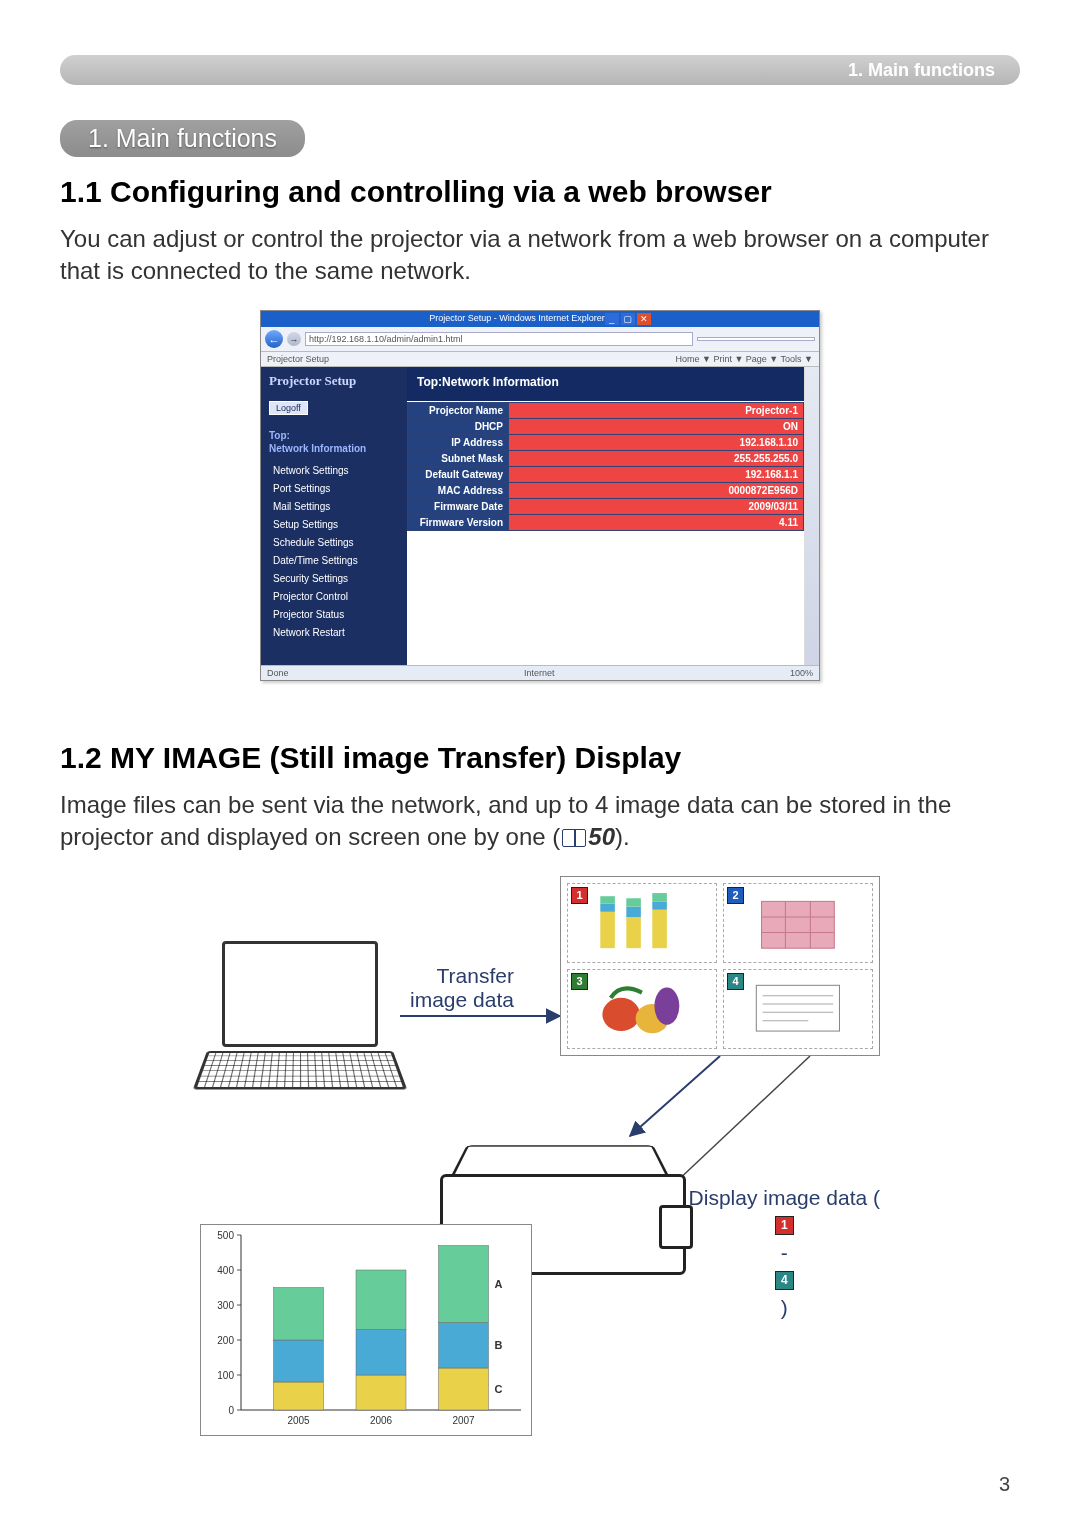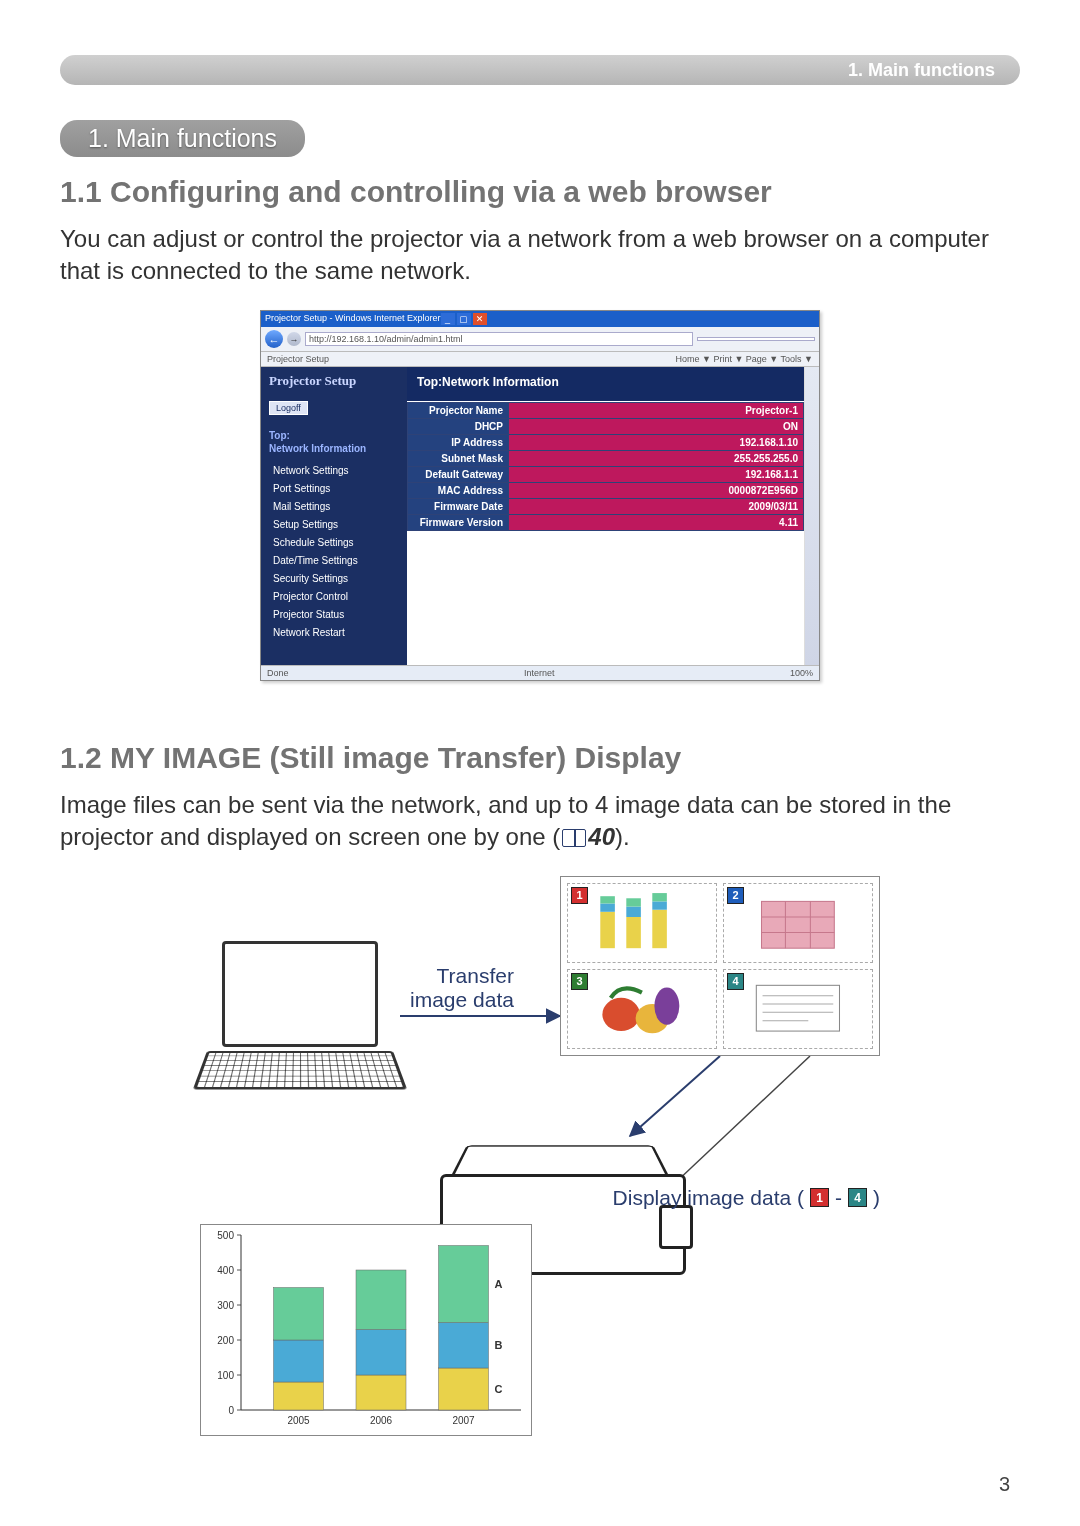--- a/index.html
+++ b/index.html
@@ -42,21 +42,21 @@
     font-size: 25px;
     padding: 4px 28px;
     border-radius: 17px;
     margin-bottom: 8px;
     text-shadow: 0 1px 2px rgba(0,0,0,.4);
   }
   .h2 {
     font-size: 30px;
     font-weight: bold;
     margin: 10px 0 14px 0;
-    color: #737373;
+    color: #000000;
   }
   .body-text {
     font-size: 24px;
     line-height: 1.35;
     color: #333;
     margin: 0 0 22px 0;
   }
   .page-ref {
     font-style: italic;
     font-weight: bold;
@@ -75,21 +75,21 @@
     border: 1px solid #888;
     font-size: 10px;
     box-shadow: 2px 2px 3px rgba(0,0,0,.2);
   }
   .titlebar {
     background: linear-gradient(to bottom,#1b5fc9,#1b5fc9);
     color: #fff;
     font-size: 9px;
     padding: 2px 4px;
     display: flex;
-    justify-content: flex-start;
+    justify-content: center;
   }
   .winbtns { display:flex; gap:2px;}
   .winbtn { width:14px; height:12px; font-size:9px; line-height:12px; text-align:center;}
   .min{background:#2d6cd8;color:#fff;}
   .max{background:#2d6cd8;color:#fff;}
   .close{background:#e04f2b;color:#fff;}
   .addr {
     background:#eef1f7;
     padding:3px 4px;
     display:flex;
@@ -133,21 +133,21 @@
     background:#142a63;
     color:#fff;
     font-weight:bold;
     font-size:12px;
     padding:8px 10px 12px 10px;
     border-bottom:1px solid #fff;
   }
   .infotbl { width:100%; border-collapse:collapse;}
   .infotbl td { border:1px solid #2e4277; padding:2px 5px; font-size:10px;text-align:right;}
   .infotbl td:first-child { background:#24427f; color:#fff; font-weight:bold; width:90px;}
-  .infotbl td:last-child { background:#be185d; color:#fff; font-weight:bold;}
+  .infotbl td:last-child { background:#ef4444; color:#fff; font-weight:bold;}
   .status {
     background:#e6ecf6;
     font-size:9px;
     padding:2px 6px;
     display:flex;
     justify-content:space-between;
     border-top:1px solid #bbb;
     color:#555;
   }
   .scroll-stub{ width:14px; background:linear-gradient(#e4e9f3,#cfd5e6); border-left:1px solid #ddd;}
@@ -204,21 +204,21 @@
     background:#fff; position:relative;
   }
   .projector .lens{
     position:absolute; right:-10px; top:28px; width:28px; height:38px; border:3px solid #222; border-radius:4px; background:#fff;
   }
   .projector .lid{
     width:210px; height:55px; border:3px solid #222; border-bottom:none; border-radius:6px 6px 0 0; margin:0 auto; transform:perspective(300px) rotateX(55deg); transform-origin:bottom center; background:#fff;
   }
   .disp-label{
     position:absolute; right:0; top:310px; font-size:21px; color:#2a3d6d;
-    display:flex; align-items:center; gap:6px;
+    display:flex; align-items:center; gap:6px;flex-direction:column;
   }
   .sq{ width:17px;height:17px;color:#fff;font-size:12px;font-weight:bold;display:inline-flex;align-items:center;justify-content:center;border:1px solid #222;}
   
   .bigchart{
     position:absolute; left:0; bottom:0; width:330px; height:210px;
     border:1px solid #888; background:#fff;
   }
   
   .connectors { position:absolute; inset:0; pointer-events:none;}
   
@@ -322,21 +322,21 @@
     </div>
     <div class="status">
       <span>Done</span>
       <span>Internet</span>
       <span>100%</span>
     </div>
   </div>
 
   <div class="h2">1.2 MY IMAGE (Still image Transfer) Display</div>
   <p class="body-text">
-    <span>Image files can be sent via the network, and up to 4 image data can be stored in the projector and displayed on screen one by one (</span><span class="bookicon"></span><span class="page-ref">40</span><span>).</span>
+    <span>Image files can be sent via the network, and up to 4 image data can be stored in the projector and displayed on screen one by one (</span><span class="bookicon"></span><span class="page-ref">50</span><span>).</span>
   </p>
 
   <div class="figure">
     <svg class="connectors" viewBox="0 0 680 560" preserveAspectRatio="none">
       <defs>
         <marker id="arr" viewBox="0 0 10 10" refX="9" refY="5" markerWidth="8" markerHeight="8" orient="auto">
           <path d="M0,0 L10,5 L0,10 z" fill="#2a3d6d"></path>
         </marker>
       </defs>
       <line x1="200" y1="140" x2="360" y2="140" stroke="#2a3d6d" stroke-width="2" marker-end="url(#arr)"></line>

